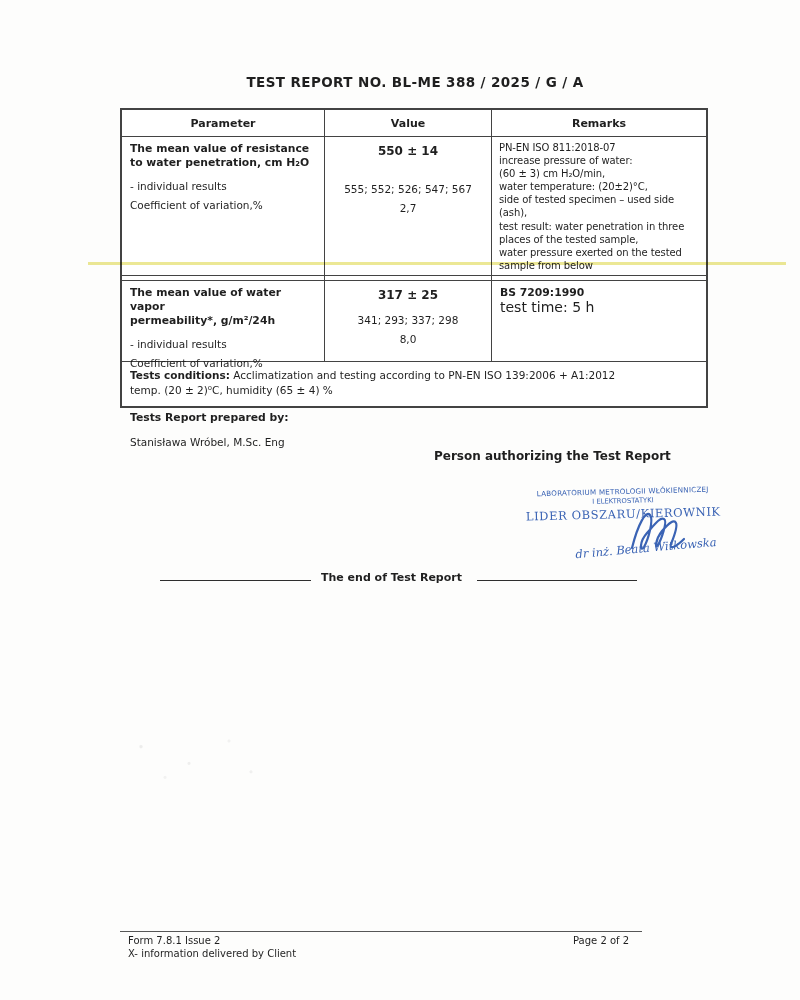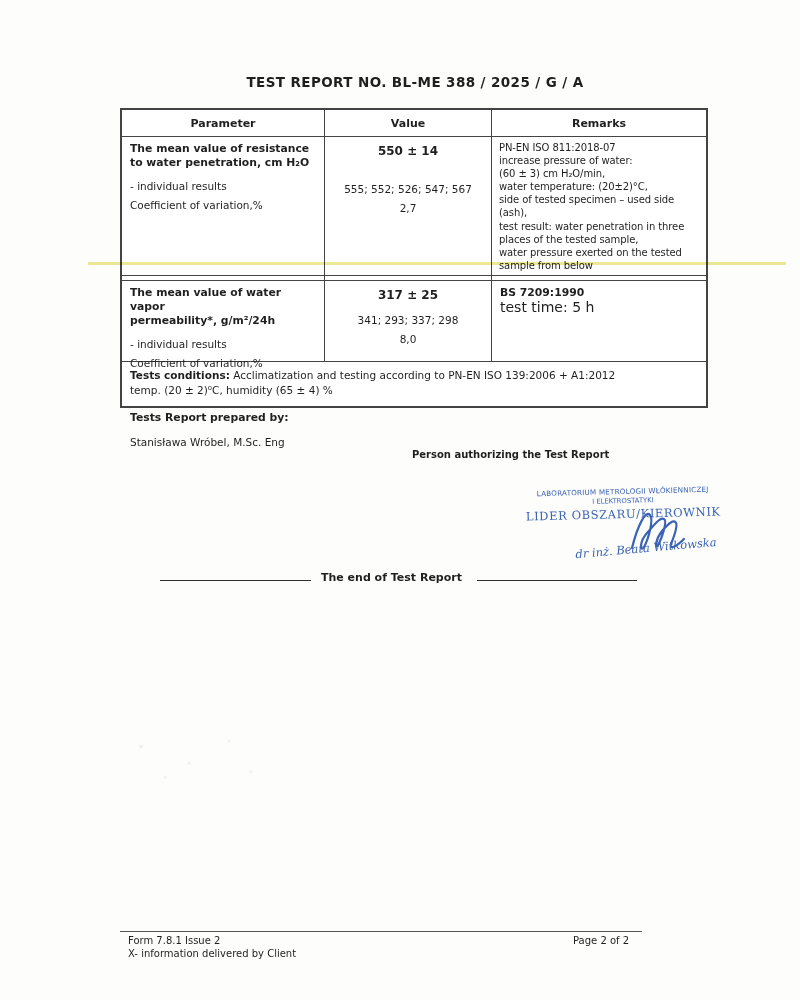--- a/index.html
+++ b/index.html
@@ -49,21 +49,21 @@
   .remarks-title{font-weight:bold;font-size:10.8px;}
   .remarks-line{font-size:14px;}
   .t-cond{padding:6px 8px;min-height:44px;box-sizing:border-box;font-size:10.5px;line-height:1.45;}
   .cond-label{font-weight:bold;}
   .cond-text{white-space:pre-line;}
   
   .prepared{position:absolute;left:130px;top:411px;}
   .prepared-label{font-weight:bold;font-size:10.8px;}
   .prepared-name{font-size:10.5px;margin-top:12px;}
   
-  .authorizing{position:absolute;left:412px;top:449px;font-weight:bold;font-size:10px;}
+  .authorizing{position:absolute;left:434px;top:449px;font-weight:bold;font-size:12px;}
   
   .stamp{position:absolute;left:524px;top:487px;width:198px;text-align:center;
     color:var(--stamp-blue);transform:rotate(-1.5deg);}
   .stamp-l1{font-size:7.2px;letter-spacing:.2px;white-space:nowrap;}
   .stamp-l2{font-size:6.8px;margin-top:1px;}
   .stamp-l3{font-family:"DejaVu Serif",serif;font-size:11.5px;letter-spacing:.6px;
     margin-top:2px;white-space:nowrap;}
   .signature-svg{position:absolute;left:630px;top:506px;z-index:2;}
   .signer{position:absolute;left:562px;top:541px;width:168px;text-align:center;
     font-family:"DejaVu Serif",serif;font-style:italic;font-size:11.5px;

